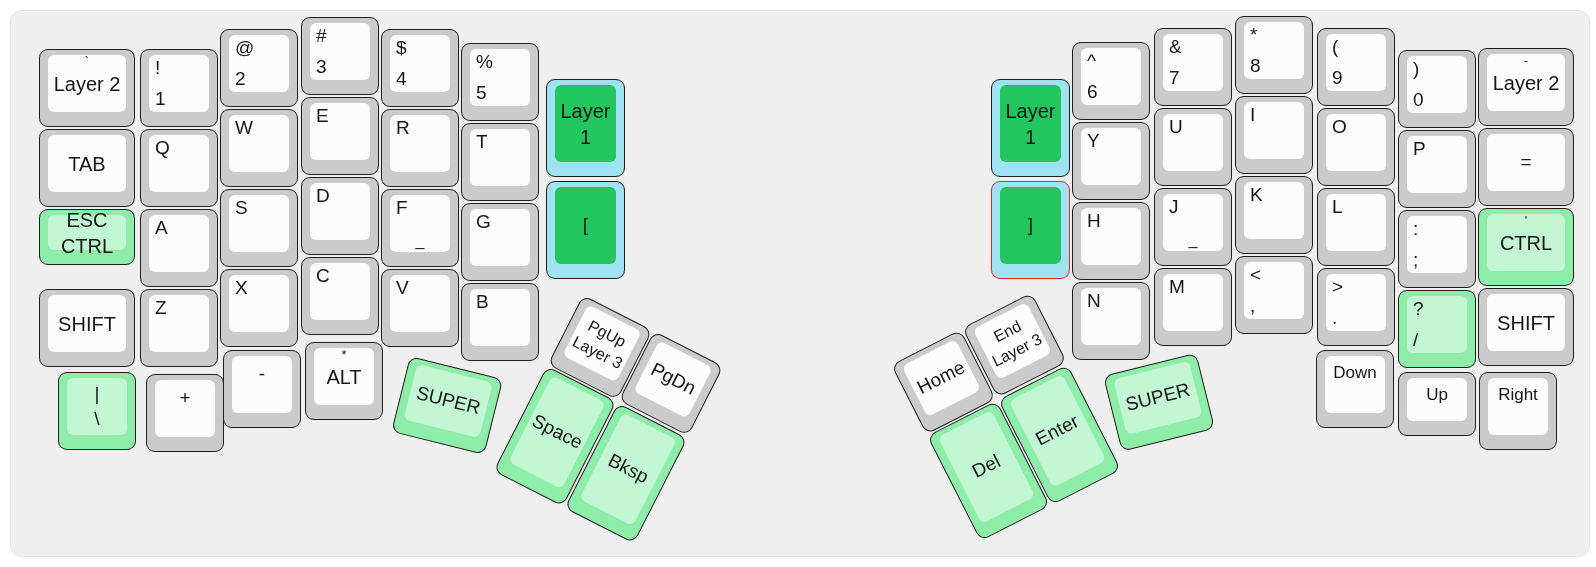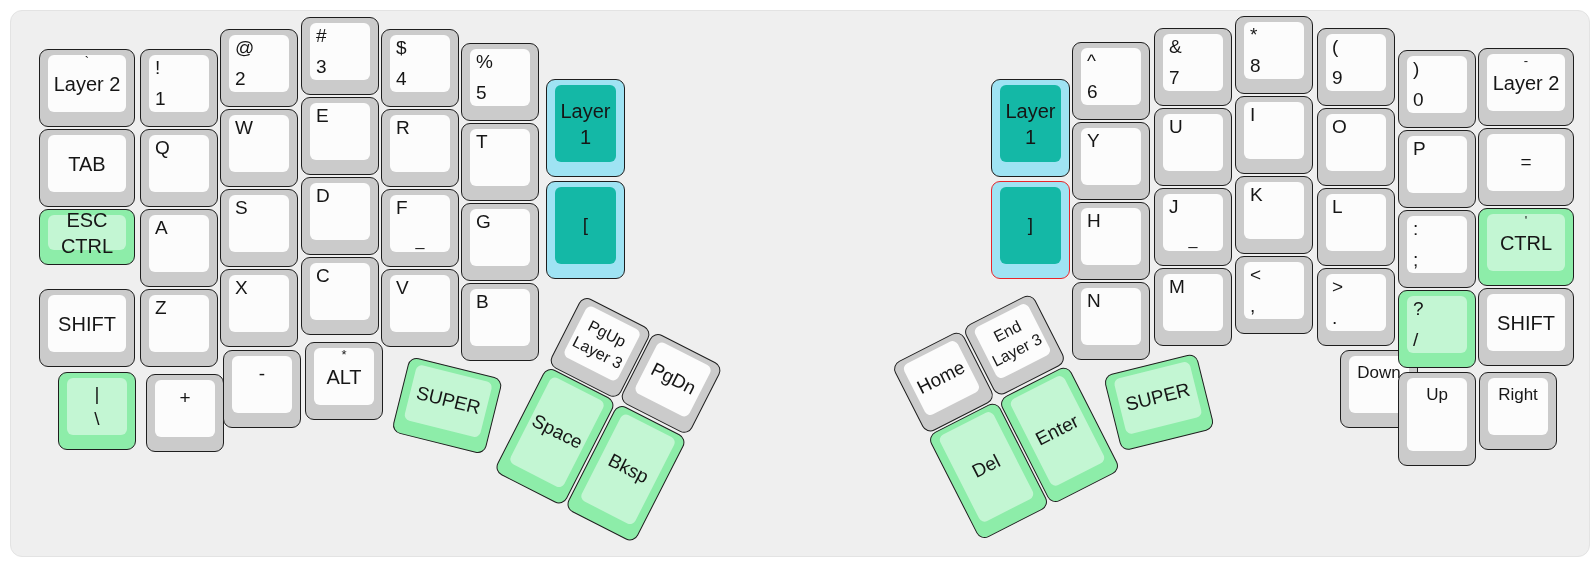--- a/index.html
+++ b/index.html
@@ -22,21 +22,21 @@
   .key.white{background:#cbcbcb;}
   .key.green{background:#8deda9;}
   .key.cyan{background:#9fe3f3;}
   .key.red-border{border-color:#e8252a;}
   .face{
     position:absolute;left:8px;right:8px;top:5px;bottom:14px;
     border-radius:6px;
   }
   .key.white .face{background:#fcfcfc;}
   .key.green .face{background:#c3f6d3;}
-  .key.cyan  .face{background:#14b8a6;text-decoration:underline;}
+  .key.cyan  .face{background:#22c55e;text-decoration:underline;}
   .lab-tl{
     position:absolute;top:3px;left:6px;bottom:4px;right:2px;
     display:flex;flex-direction:column;justify-content:space-between;
     align-items:flex-start;font-size:19px;line-height:1;color:#161616;
     white-space:pre;
   }
   .lab-c{
     position:absolute;left:0;right:0;top:0;bottom:0;
     display:flex;flex-direction:column;justify-content:center;align-items:center;
     text-align:center;font-size:20px;line-height:1.3;color:#161616;
@@ -355,21 +355,21 @@
     <div class="key white" style="left: 1317px; top: 188px; width: 78px; height: 78px;">
       <div class="face">
         <div class="lab-tl"><span>L</span></div>
       </div>
     </div>
     <div class="key white" style="left: 1317px; top: 268px; width: 78px; height: 78px;">
       <div class="face">
         <div class="lab-tl"><span>&gt;</span><span>.</span></div>
       </div>
     </div>
-    <div class="key white" style="left: 1316px; top: 350px; width: 78px; height: 78px; margin-left: 24px;">
+    <div class="key white" style="left: 1316px; top: 350px; width: 78px; height: 78px;">
       <div class="face">
         <div class="lab-c vtop" style="font-size: 17px;">
           <span>Down</span>
         </div>
       </div>
     </div>
     <div class="key white" style="left: 1398px; top: 50px; width: 78px; height: 78px;">
       <div class="face">
         <div class="lab-tl"><span>)</span><span>0</span></div>
       </div>
@@ -382,21 +382,21 @@
     <div class="key white" style="left: 1398px; top: 210px; width: 78px; height: 78px;">
       <div class="face">
         <div class="lab-tl"><span>:</span><span>;</span></div>
       </div>
     </div>
     <div class="key green" style="left: 1398px; top: 290px; width: 78px; height: 78px;">
       <div class="face">
         <div class="lab-tl"><span>?</span><span>/</span></div>
       </div>
     </div>
-    <div class="key white" style="left: 1398px; top: 372px; width: 78px; height: 94px;">
+    <div class="key white" style="left: 1398px; top: 372px; width: 78px; height: 64px;">
       <div class="face">
         <div class="lab-c vtop" style="font-size: 17px;">
           <span>Up</span>
         </div>
       </div>
     </div>
     <div class="key white" style="left: 1478px; top: 48px; width: 96px; height: 78px;">
       <div class="face">
         <div class="lab-c">
           <span>Layer 2</span>

